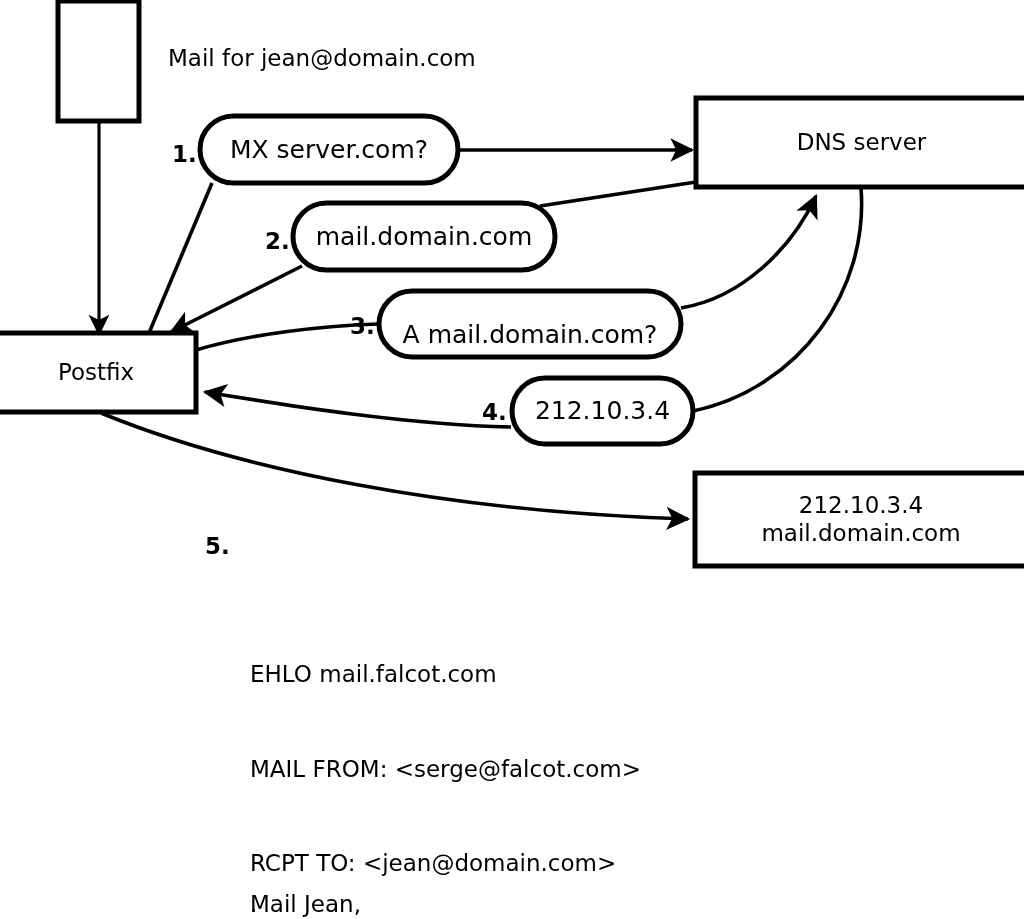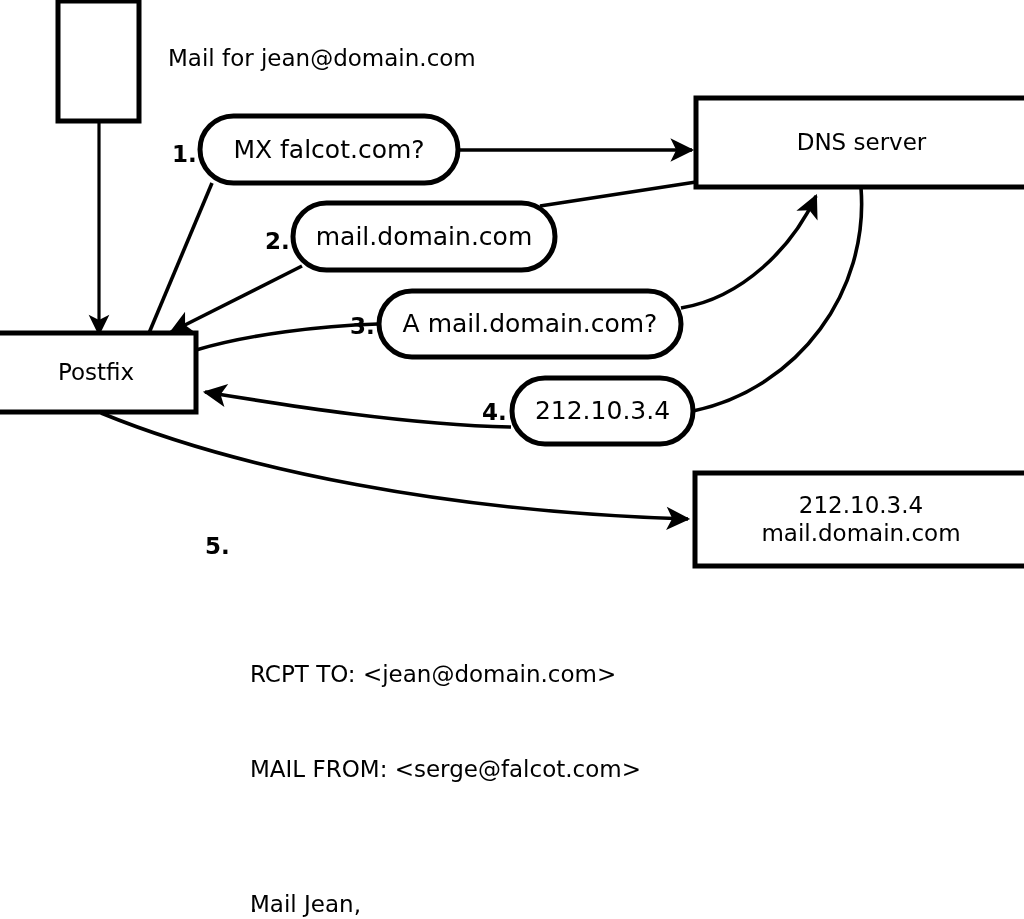--- a/index.html
+++ b/index.html
@@ -112,30 +112,31 @@
   <div class="node-label box-label" style="left:695px; top:473px; width:332px; height:93px; flex-direction:column;">
     <span>212.10.3.4</span>
     <span>mail.domain.com</span>
   </div>
 
   <div class="step-num" style="left:172px; top:141px;">1.</div>
   <div class="step-num" style="left:265px; top:228px;">2.</div>
   <div class="step-num" style="left:350px; top:313px;">3.</div>
   <div class="step-num" style="left:482px; top:399px;">4.</div>
 
-  <div class="node-label bubble-label" style="left:200px; top:116px; width:258px; height:67px;">MX falcot.com?</div>
+  <div class="node-label bubble-label" style="left:200px; top:116px; width:258px; height:67px;">MX server.com?</div>
   <div class="node-label bubble-label" style="left:293px; top:203px; width:262px; height:67px;">mail.domain.com</div>
-  <div class="node-label bubble-label" style="left:379px; top:291px; width:302px; height:66px;">A mail.domain.com?</div>
+  <div class="node-label bubble-label" style="left:379px; top:302px; width:302px; height:66px;">A mail.domain.com?</div>
   <div class="node-label bubble-label" style="left:512px; top:378px; width:181px; height:66px;">212.10.3.4</div>
 
   <div class="step-num" style="left:205px; top:533px;">5.</div>
 
   <div class="mono-block" style="left:250px; top:596px;">
+    <div>EHLO mail.falcot.com</div>
+    <div>MAIL FROM: &lt;serge@falcot.com&gt;</div>
     <div>RCPT TO: &lt;jean@domain.com&gt;</div>
-    <div>MAIL FROM: &lt;serge@falcot.com&gt;</div>
     
     
     
   </div>
 
   <div class="mono-block" style="left:250px; top:826px;">
     <div>Mail Jean,</div>
     
   </div>
 

